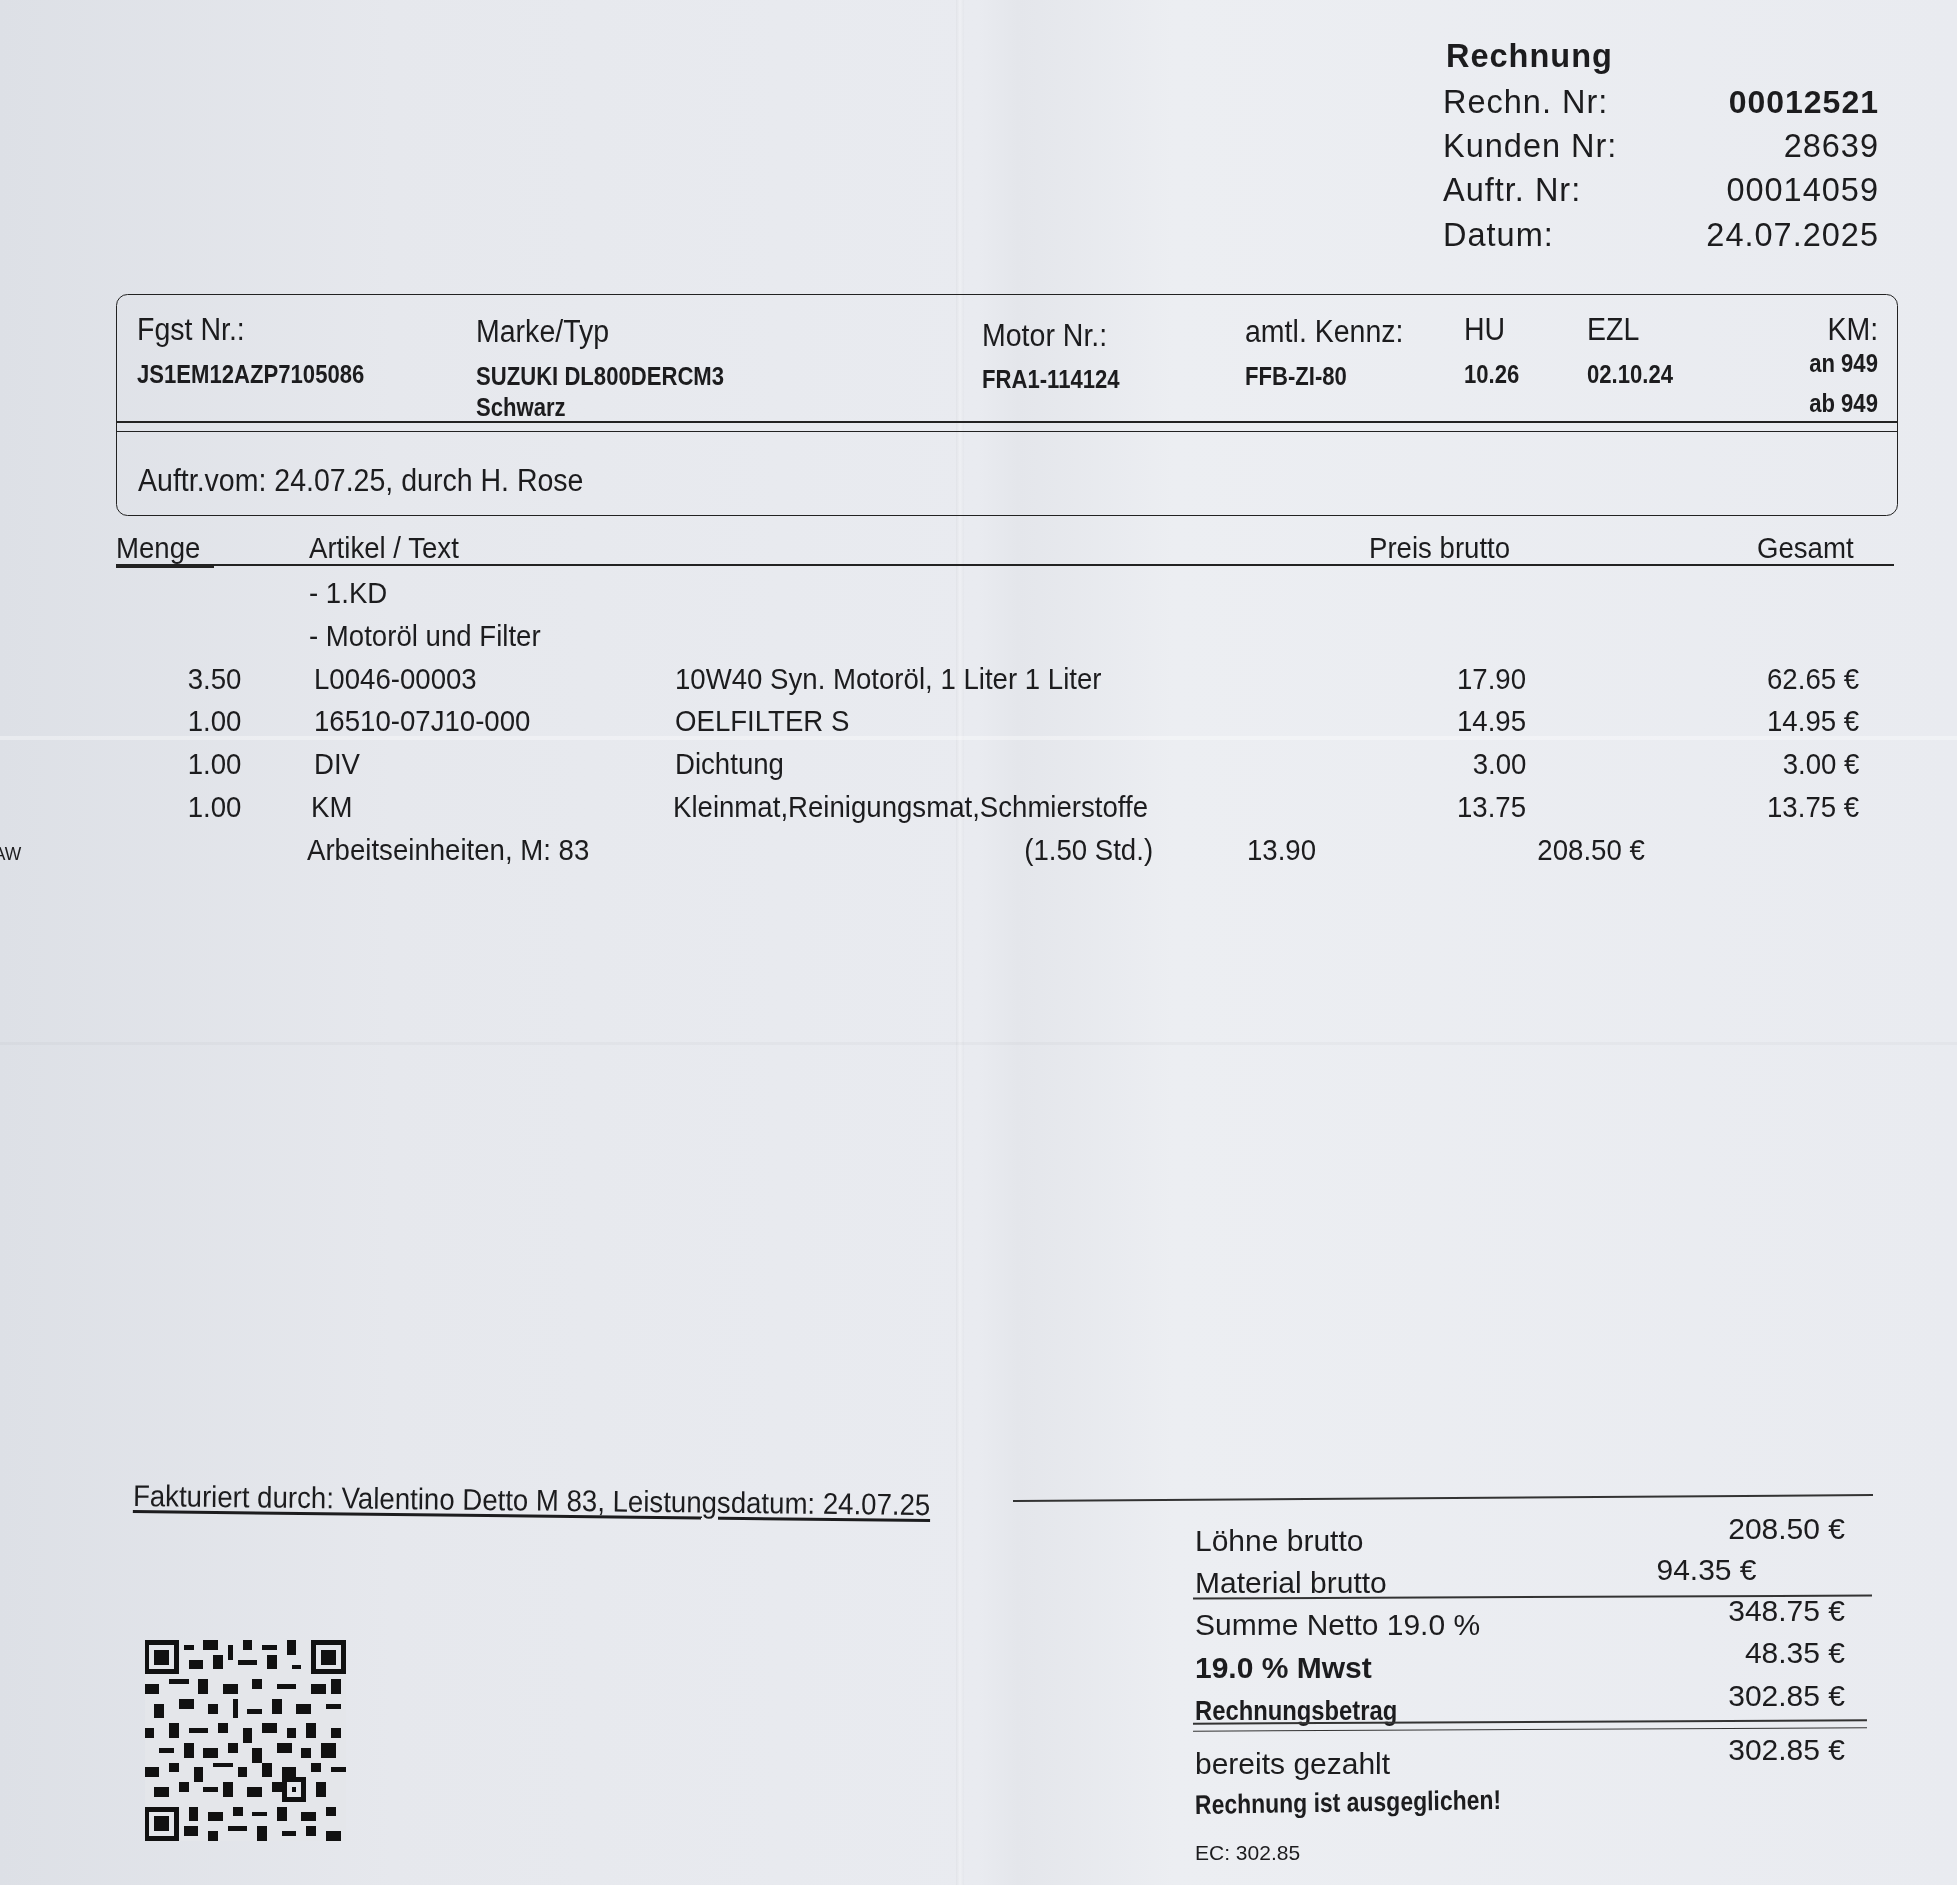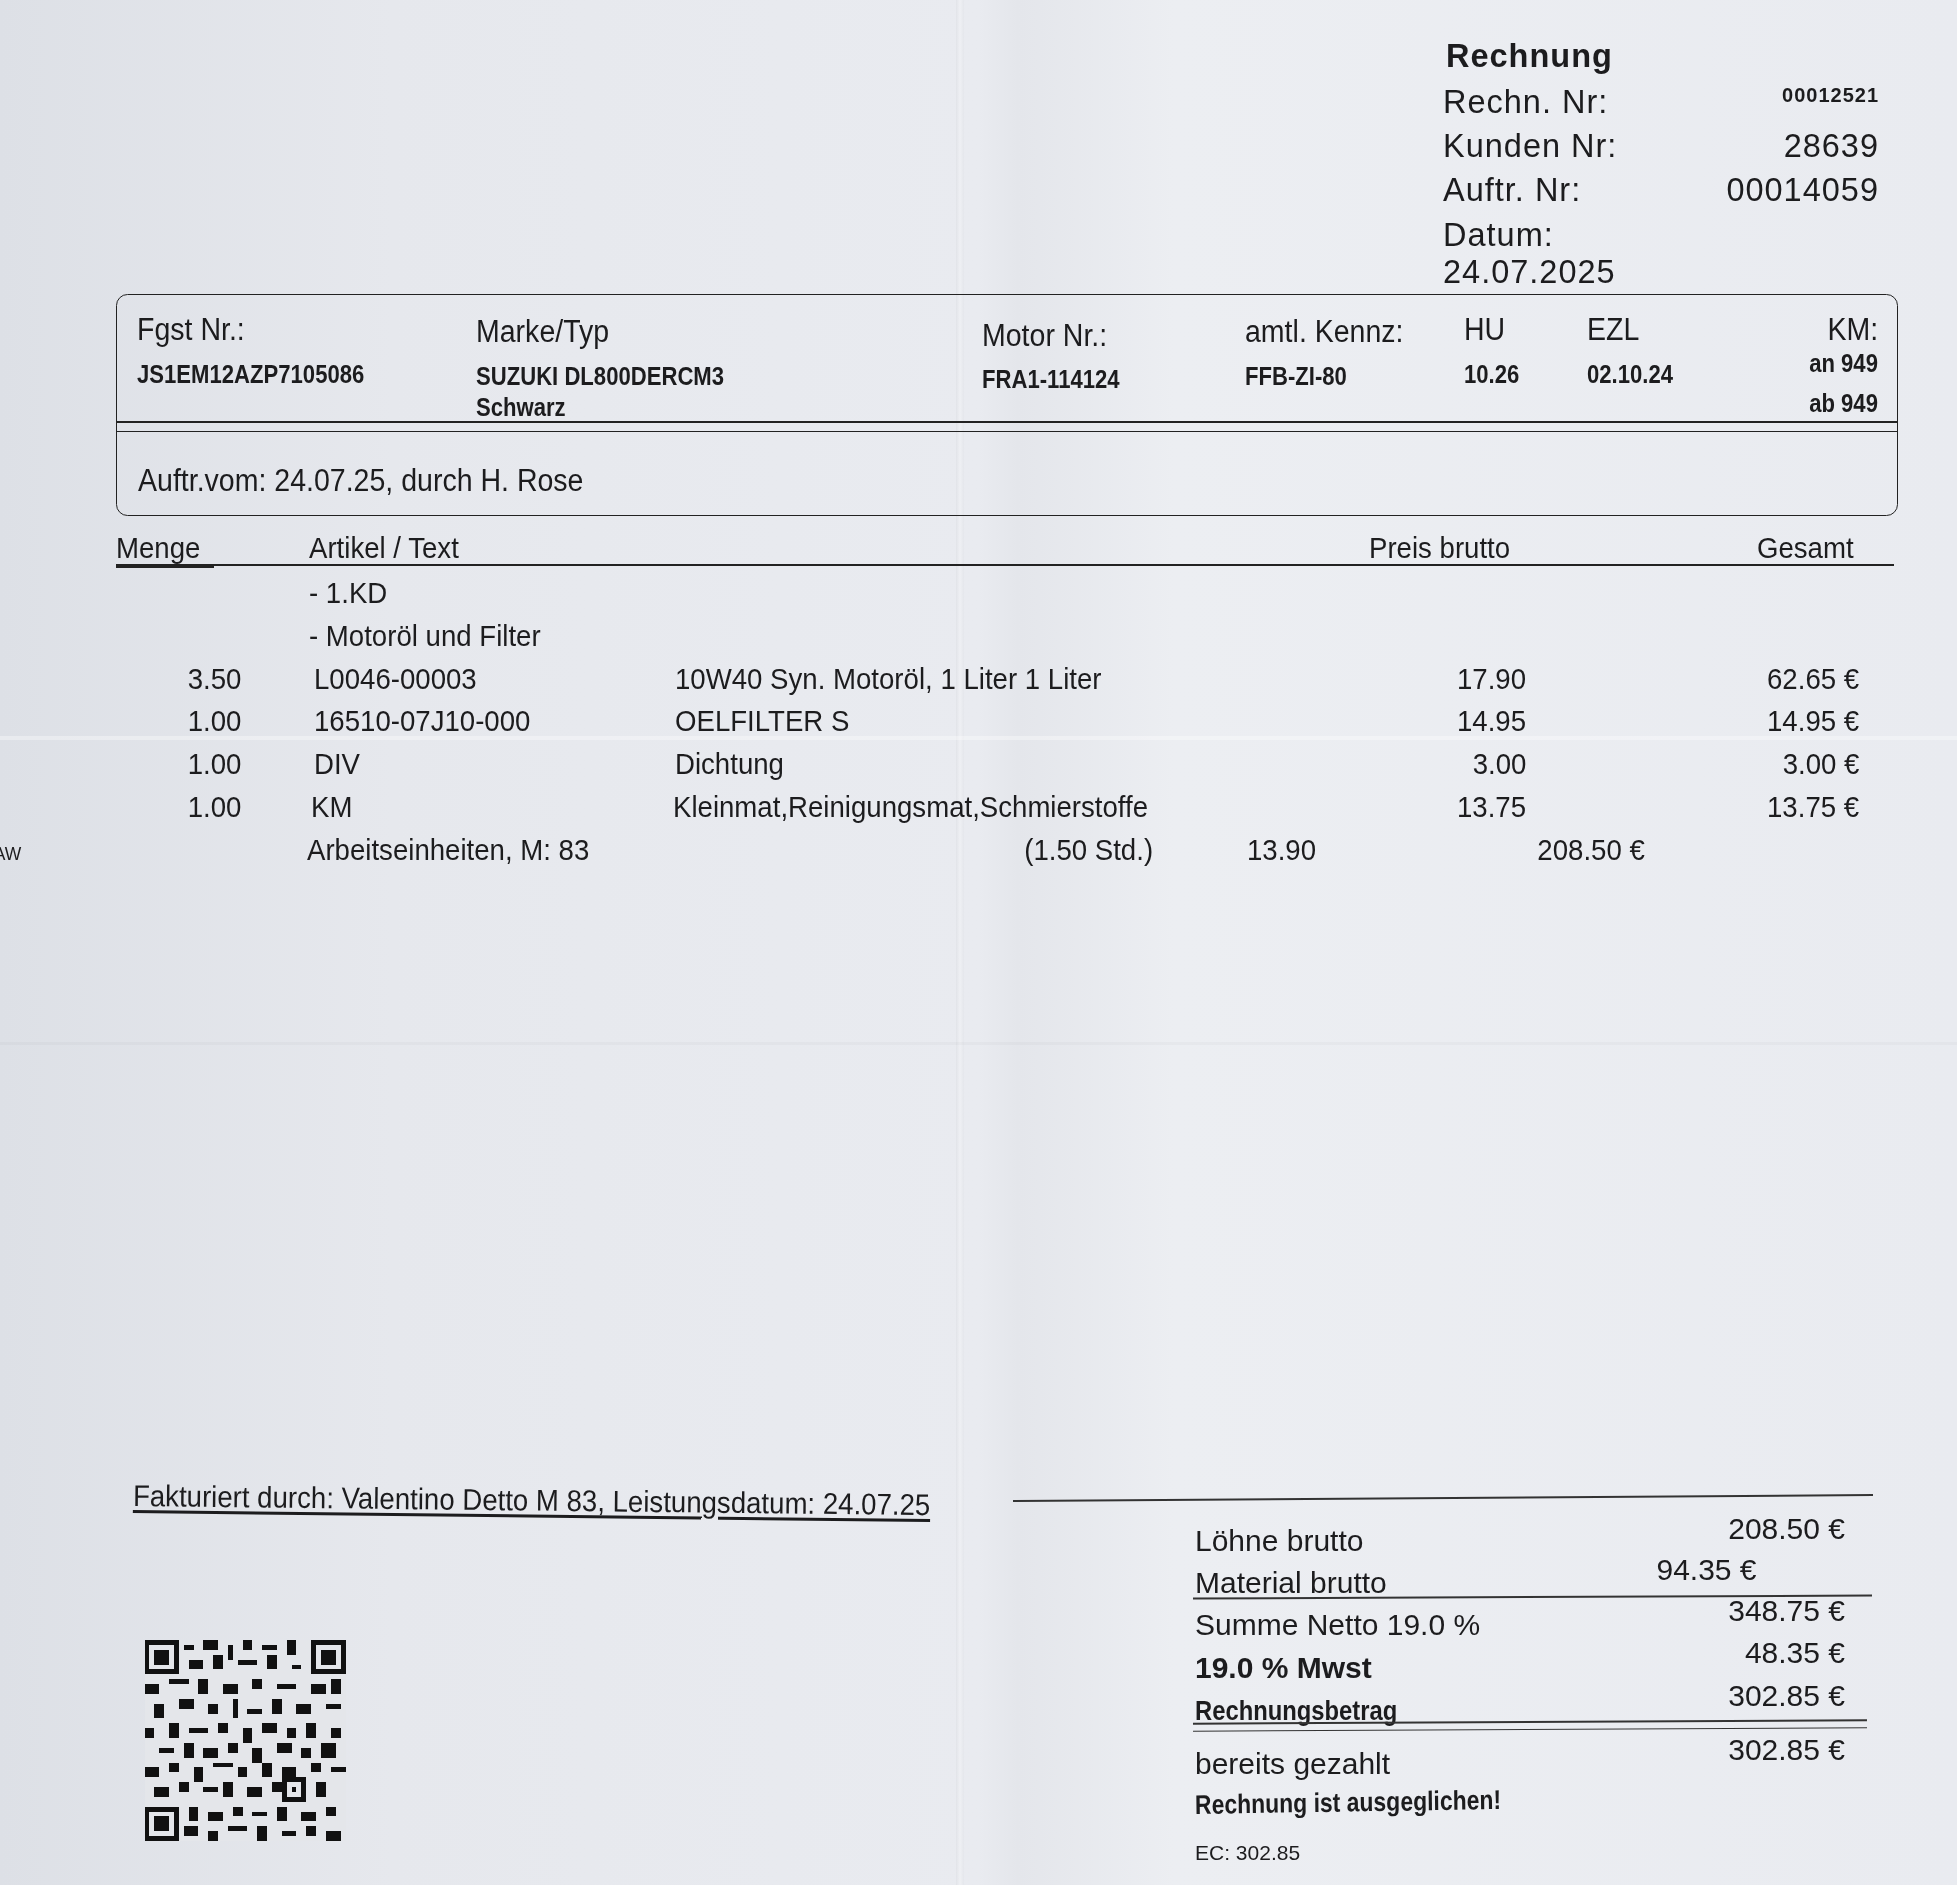--- a/index.html
+++ b/index.html
@@ -52,31 +52,31 @@
 </head>
 <body>
 
 <div class="fold-v"></div>
 <div class="fold-h1"></div>
 <div class="fold-h2"></div>
 
 <div class="abs hdr-title">Rechnung</div>
 <div class="abs hdr-row" style="top:84px;">
   <span>Rechn. Nr:</span>
-  <span class="val-bold" style="font-size:20px;">00012521</span>
+  <span class="val-bold" style="font-size:32px;">00012521</span>
 </div>
 <div class="abs hdr-row" style="top:128px;">
   <span>Kunden Nr:</span>
   <span>28639</span>
 </div>
 <div class="abs hdr-row" style="top:172px;">
   <span>Auftr. Nr:</span>
   <span>00014059</span>
 </div>
-<div class="abs hdr-row" style="top:217px;flex-direction:column;">
+<div class="abs hdr-row" style="top:217px;">
   <span>Datum:</span>
   <span>24.07.2025</span>
 </div>
 
 <div class="abs vbox">
   <div class="dbl"></div>
 </div>
 <div class="abs vlabel" style="left:137px; top:312px;">Fgst Nr.:</div>
 <div class="abs vval" style="left:137px; top:359px;">JS1EM12AZP7105086</div>
 <div class="abs vlabel" style="left:476px; top:314px;">Marke/Typ</div>

